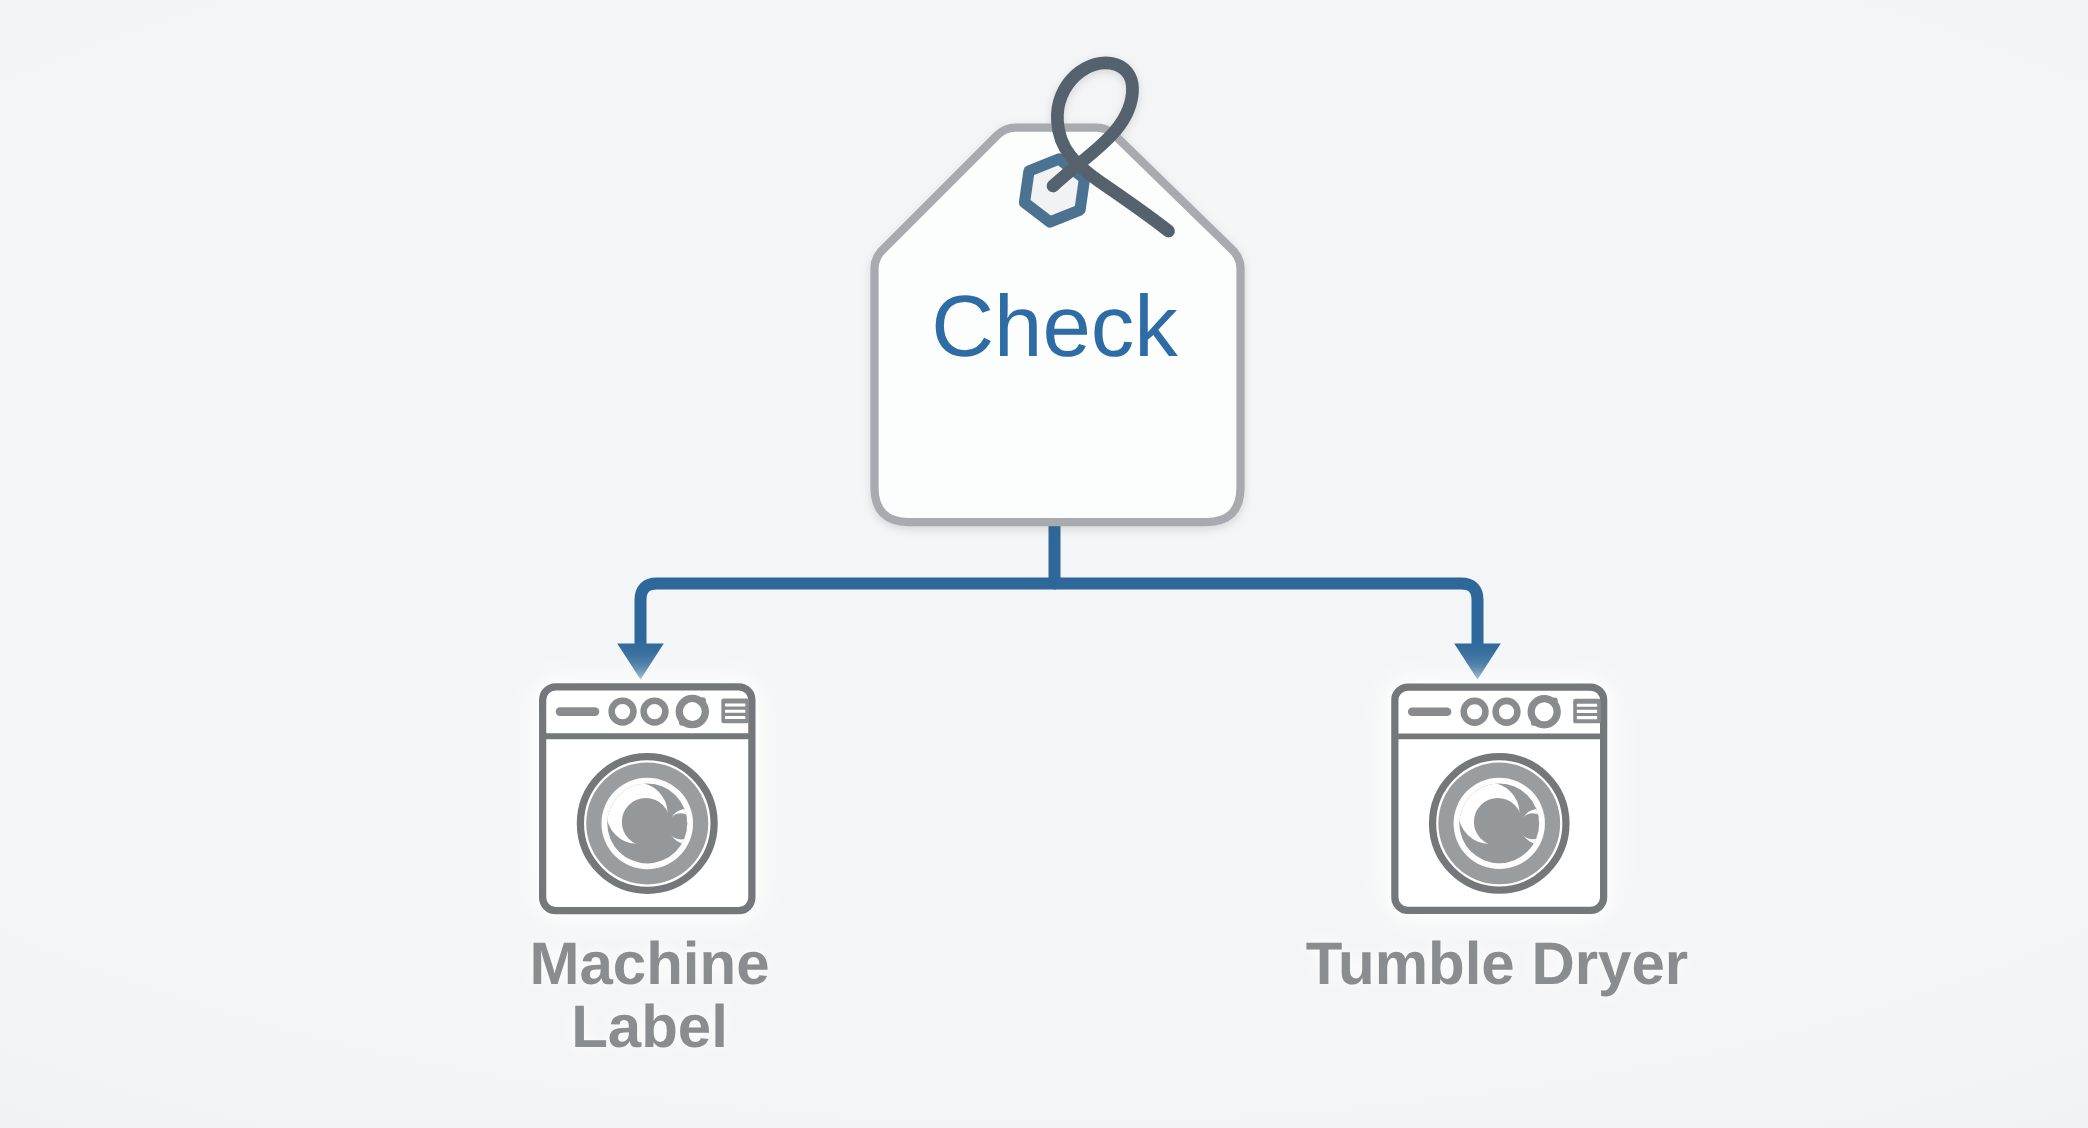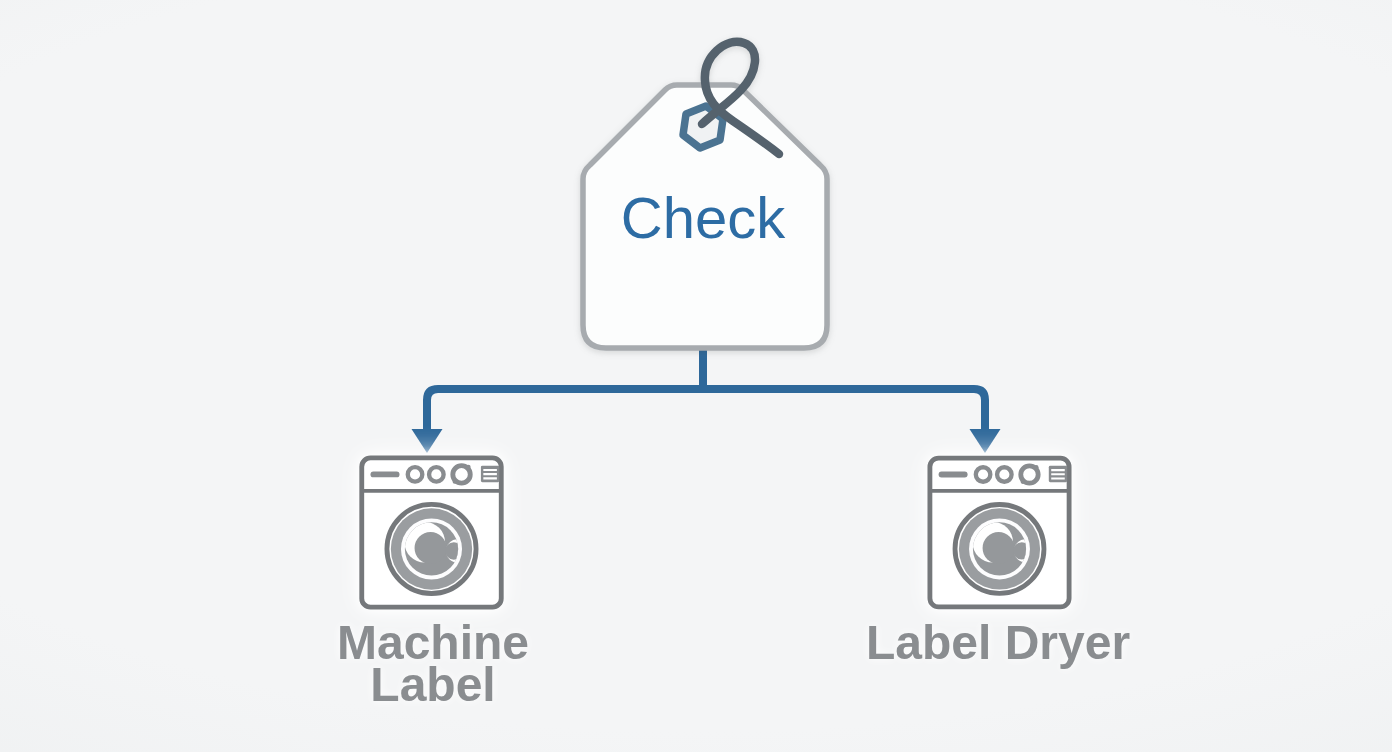--- a/index.html
+++ b/index.html
@@ -17,21 +17,21 @@
     transform:translateX(-50%);
     text-align:center; white-space:nowrap;
     font-size:58px; line-height:70px; font-weight:normal;
     color:#2d6ca4;
     text-shadow:0 0 12px #ffffff;
   }
   .child-label {
     position:absolute;
     transform:translateX(-50%);
     text-align:center; white-space:nowrap;
-    font-size:48px; line-height:42px; font-weight:bold;
+    font-size:40px; line-height:42px; font-weight:bold;
     color:#8a8d90;
     text-shadow:0 0 10px #ffffff;
   }
   #label-left  { left:433px; top:622px; }
   #label-right { left:998px; top:622px; }
   .line { display:block; }
 
   .tag-group    { filter: drop-shadow(0 2px 3px rgba(70,75,80,0.18)); }
   .washer-use   { filter: drop-shadow(0 0 5px #ffffff) drop-shadow(0 0 12px rgba(255,255,255,0.95)); }
 </style>
@@ -96,16 +96,16 @@
 
   <div class="root-label">
     <span class="line">Check</span>
   </div>
 
   <div id="label-left" class="child-label">
     <span class="line">Machine</span>
     <span class="line">Label</span>
   </div>
   <div id="label-right" class="child-label">
-    <span class="line">Label Dryer</span>
+    <span class="line">Tumble Dryer</span>
   </div>
 
 </div>
 
 </body></html>

